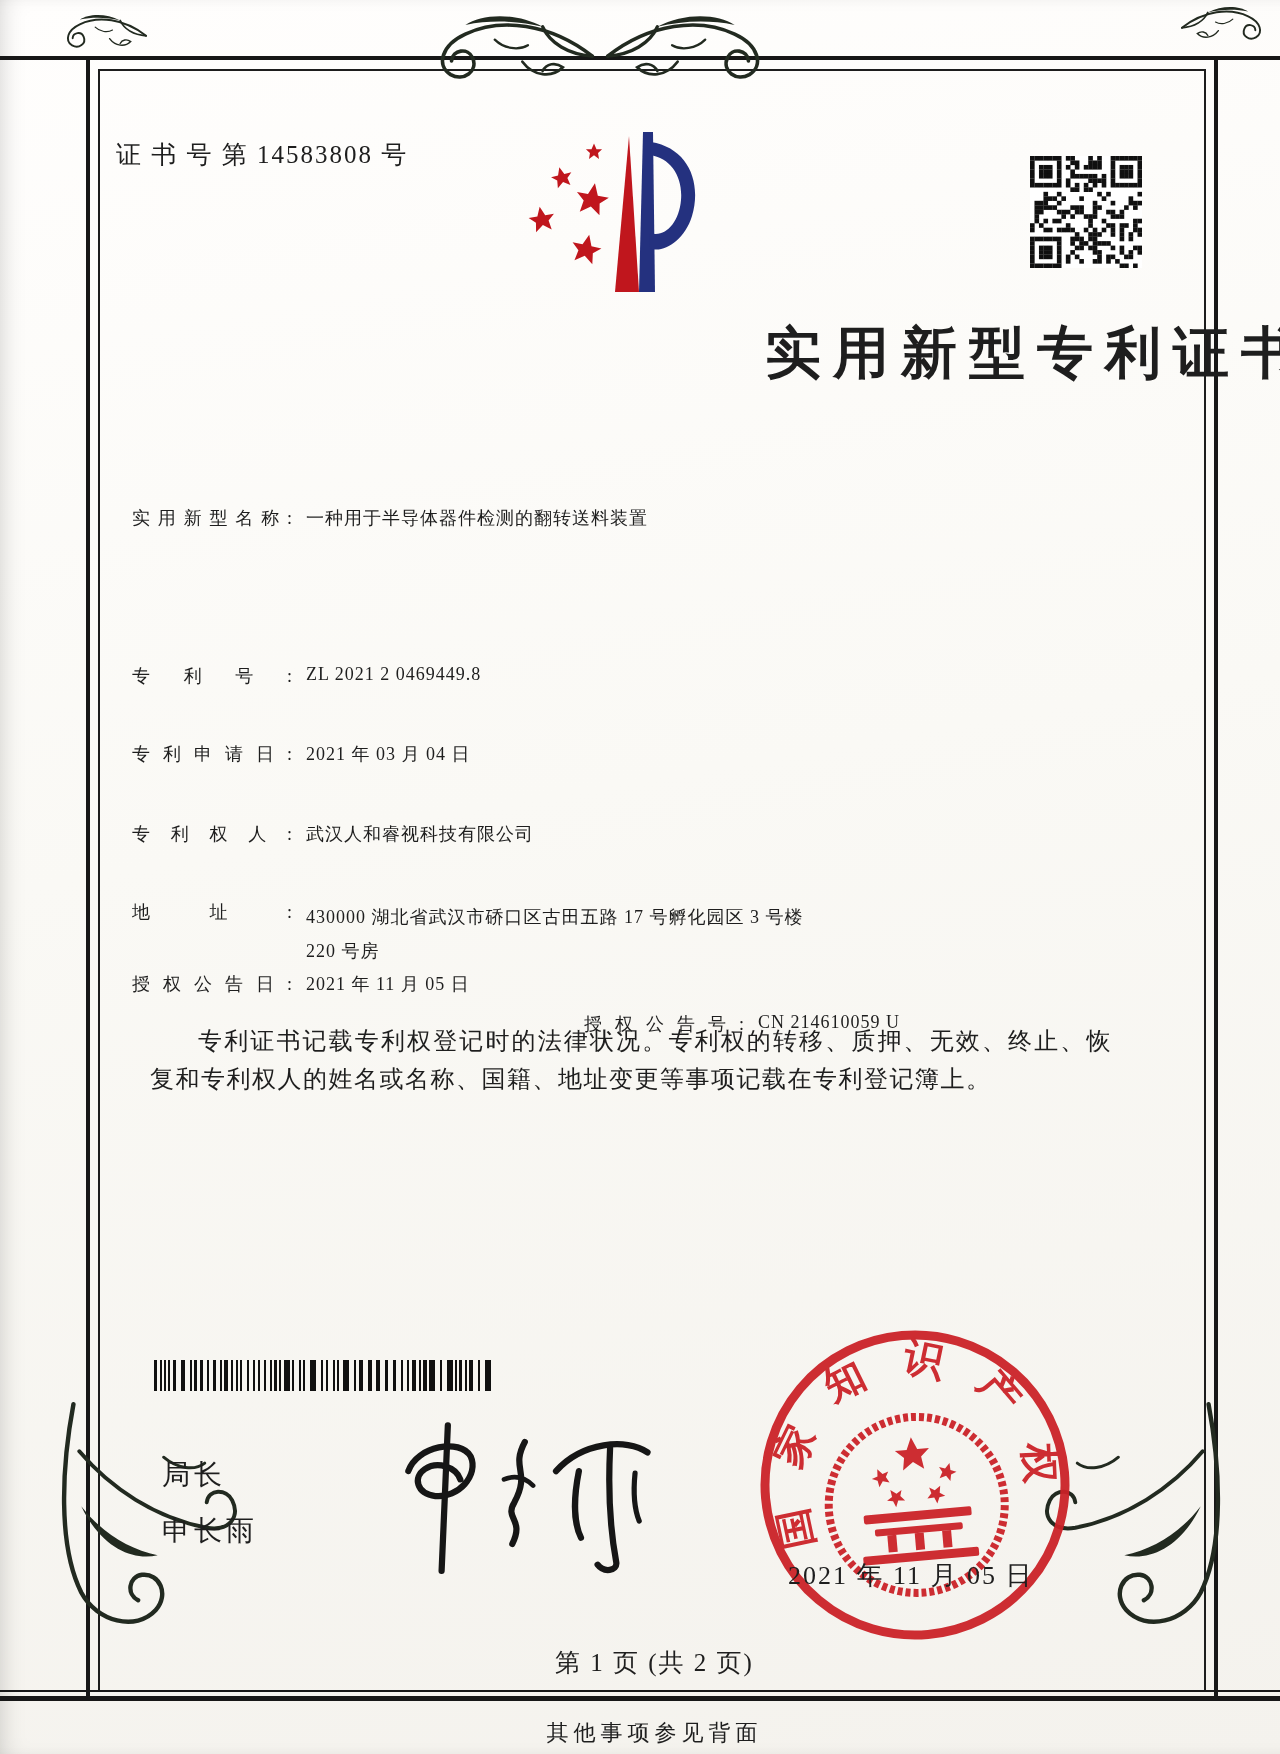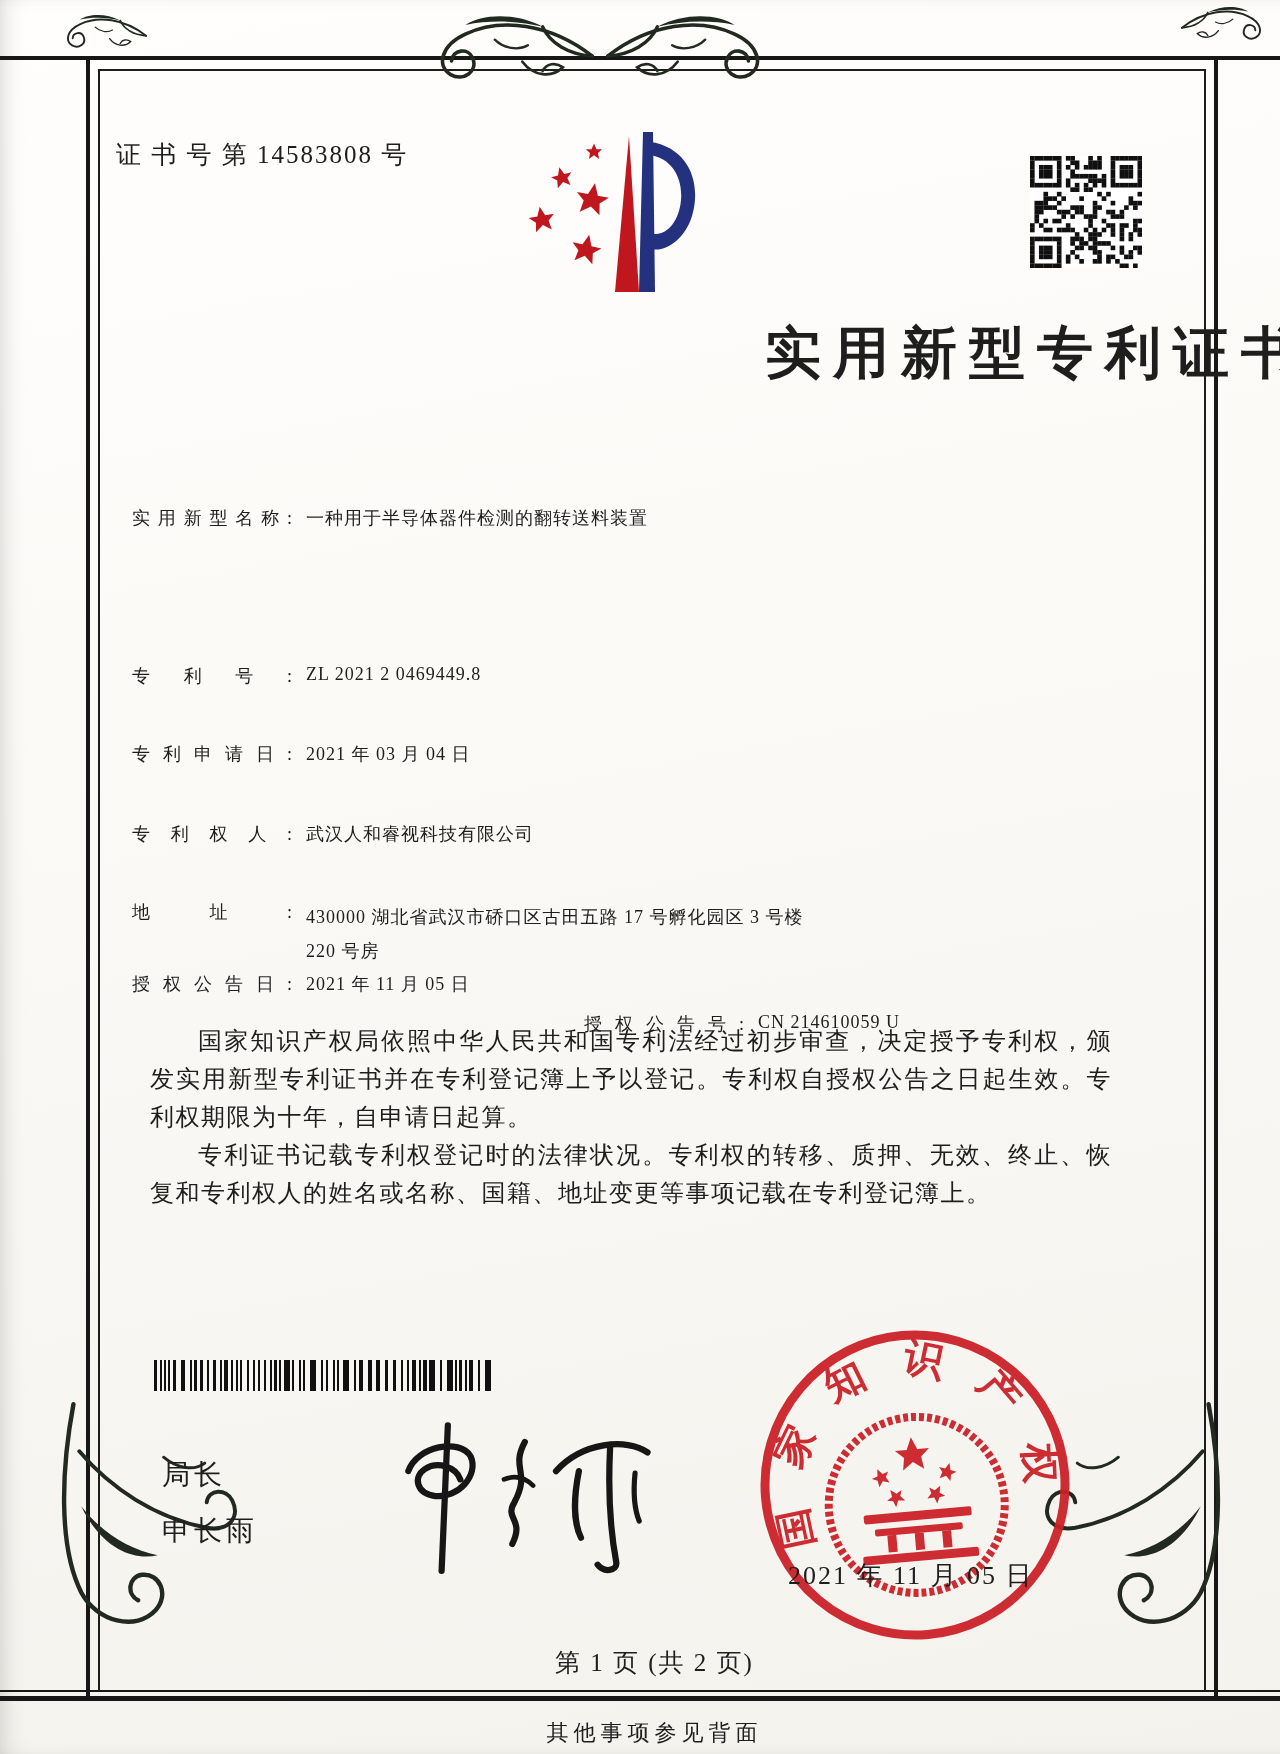--- a/index.html
+++ b/index.html
@@ -405,21 +405,20 @@
 220 号房</span>
   </div>
   <div class="field-row r-grant">
     <span class="flabel">授权公告日:</span><span class="fvalue">2021 年 11 月 05 日</span>
     <span class="fgroup2">
       <span class="flabel">授权公告号:</span><span class="fvalue">CN 214610059 U</span>
     </span>
   </div>
 
   <div class="abs paras">
-    <p>国家知识产权局依照中华人民共和国专利法经过初步审查，决定授予专利权，颁发实用新型专利证书并在专利登记簿上予以登记。专利权自授权公告之日起生效。专利权期限为十年，自申请日起算。</p>
     <p>专利证书记载专利权登记时的法律状况。专利权的转移、质押、无效、终止、恢复和专利权人的姓名或名称、国籍、地址变更等事项记载在专利登记簿上。</p>
   </div>
 
   <svg class="abs barcode" id="barcode-svg" viewBox="0 0 338 31" preserveAspectRatio="none">
       <rect x="0" y="0" width="3" height="31" fill="#101010"></rect>
       <rect x="6" y="0" width="2" height="31" fill="#101010"></rect>
       <rect x="10" y="0" width="2" height="31" fill="#101010"></rect>
       <rect x="14" y="0" width="2" height="31" fill="#101010"></rect>
       <rect x="19" y="0" width="3" height="31" fill="#101010"></rect>
       <rect x="27" y="0" width="4" height="31" fill="#101010"></rect>

